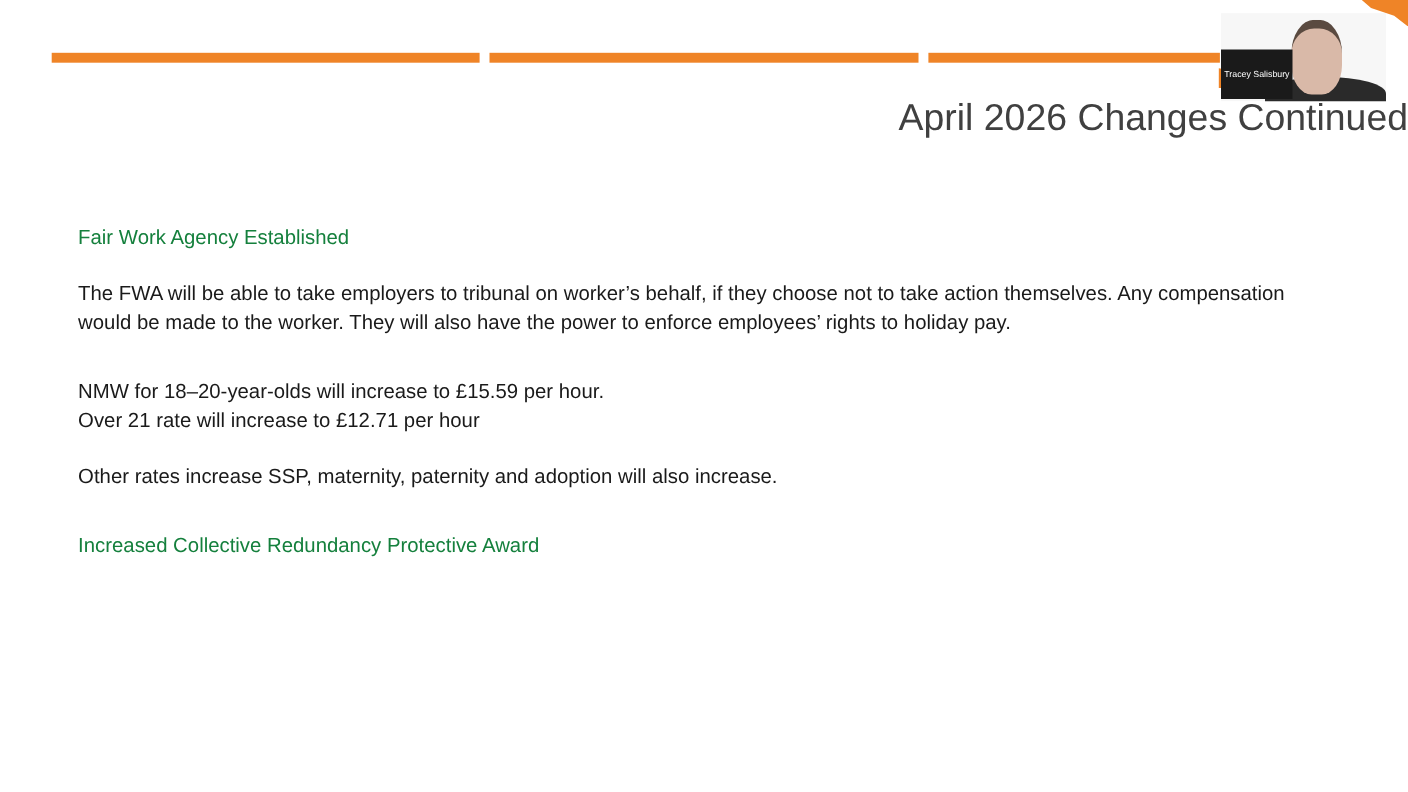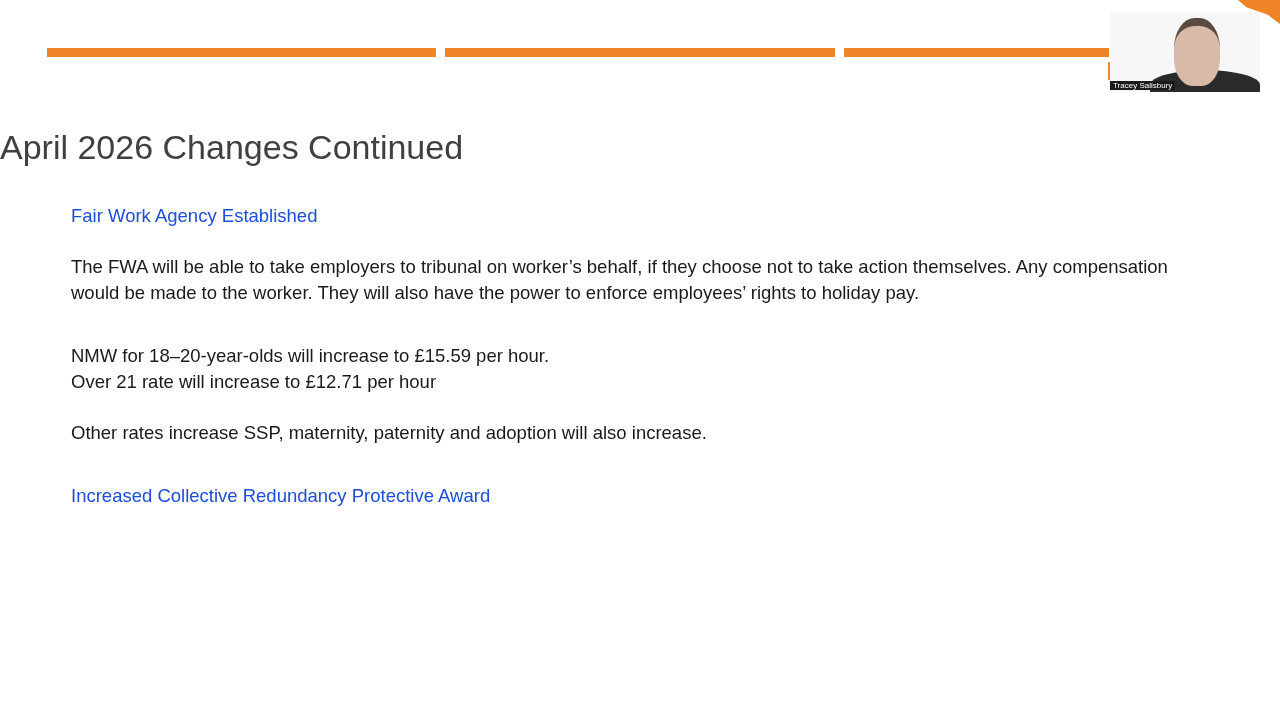--- a/index.html
+++ b/index.html
@@ -3,29 +3,29 @@
   <meta charset="utf-8">
   <style>
     html, body { margin:0; padding:0; }
     body { width:1280px; height:720px; background:#ffffff; position:relative; overflow:hidden; font-family:"Liberation Sans", sans-serif; }
     .bar { position:absolute; top:48px; height:9px; background:#ef8427; }
     .bar1 { left:47px; width:389px; }
     .bar2 { left:445px; width:390px; }
     .bar3 { left:844px; width:265px; }
     .bar-hook { position:absolute; left:1108px; top:62px; width:6px; height:18px; background:#ef8427; border-top-right-radius:6px; }
     .corner { position:absolute; right:0; top:0; width:42px; height:24px; background:#ef8427; clip-path:polygon(0 0,100% 0,100% 100%,70% 60%,20% 30%); }
-    .title { position:absolute; left:0; width:1280px; top:88px; text-align:left; font-size:34px; color:#404040; font-family:"Liberation Sans", sans-serif;margin-top:40px; }
+    .title { position:absolute; left:0; width:1280px; top:88px; text-align:right; font-size:34px; color:#404040; font-family:"Liberation Sans", sans-serif; }
     .content { position:absolute; left:71px; top:203px; width:1120px; font-size:18.5px; color:#1a1a1a; line-height:25.5px; }
-    .heading { color:#1d4ed8; font-size:18.5px; }
+    .heading { color:#15803d; font-size:18.5px; }
     .gap1 { height:25.5px; }
     .gap2 { height:38px; }
     .webcam { position:absolute; left:1110px; top:12px; width:150px; height:80px; background:#f7f7f7; overflow:hidden; }
     .face { position:absolute; left:64px; top:6px; width:46px; height:60px; border-radius:45% 45% 40% 40%; background:#d9b9a8; border-top:8px solid #5a4a40; }
     .shirt { position:absolute; left:40px; top:58px; width:110px; height:30px; border-radius:50% 50% 0 0; background:#2a2a2a; }
-    .name-tag { position:absolute; left:0; bottom:2px; background:#1a1a1a; color:#fff; font-size:8px; padding:0 3px; font-family:"Liberation Sans", sans-serif; }
+    .name-tag { position:absolute; left:0; bottom:2px; background:#1a1a1a; color:#fff; font-size:8px; padding:18px 3px; font-family:"Liberation Sans", sans-serif; }
   </style>
 </head>
 <body>
 
 <div class="corner"></div>
 <div class="bar bar1"></div>
 <div class="bar bar2"></div>
 <div class="bar bar3"></div>
 <div class="bar-hook"></div>
 

